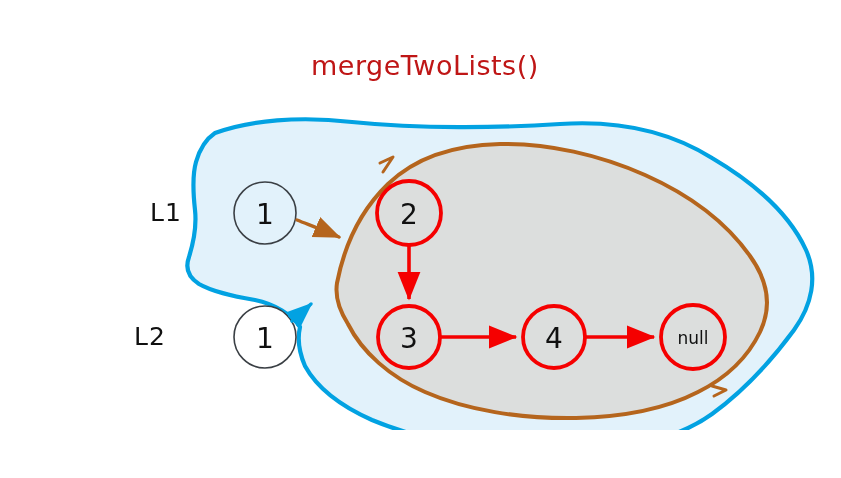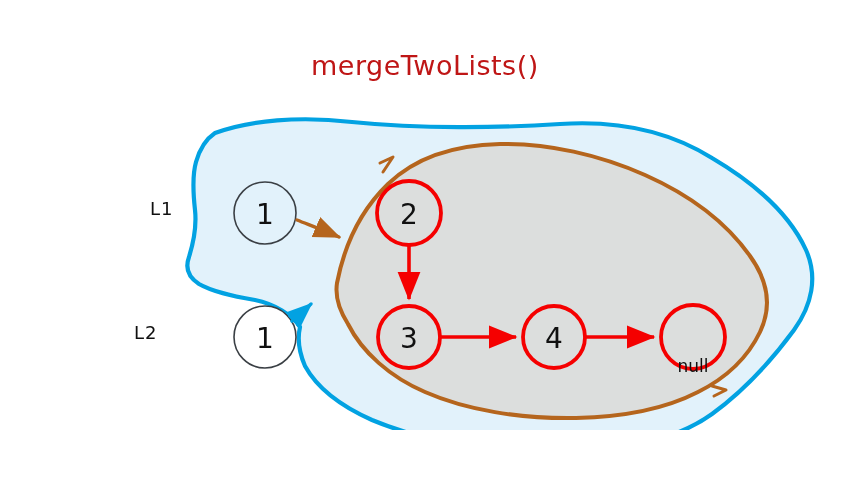--- a/index.html
+++ b/index.html
@@ -31,36 +31,36 @@
   }
   .title-text {
     left: 311px;
     top: 50px;
     font-size: 27px;
     font-family: "DejaVu Sans", sans-serif;
     color: #bf1616;
     letter-spacing: 0.5px;
   }
   .list-label {
-    font-size: 18px;
+    font-size: 25px;
     color: #101010;
     font-family: "DejaVu Sans", sans-serif;
     letter-spacing: 1px;
   }
   .label-l1 { left: 150px; top: 198px; }
   .label-l2 { left: 134px; top: 322px; }
   .node-text {
     position: absolute;
     color: #101010;
     font-family: "DejaVu Sans", sans-serif;
     text-align: center;
     transform: translate(-50%, -50%);
   }
   .node-num { font-size: 28px; }
-  .node-null { font-size: 17px; margin-top: 28px; }
+  .node-null { font-size: 17px; }
 </style>
 </head>
 <body>
 
 <div id="canvas">
 
   <svg viewBox="0 0 841 478">
     <defs>
       <marker id="arrowRed" markerWidth="9" markerHeight="9" refX="7.6" refY="3.2" orient="auto" markerUnits="strokeWidth">
         <path d="M0,0 L8,3.2 L0,6.4 z" fill="#f50000"></path>

